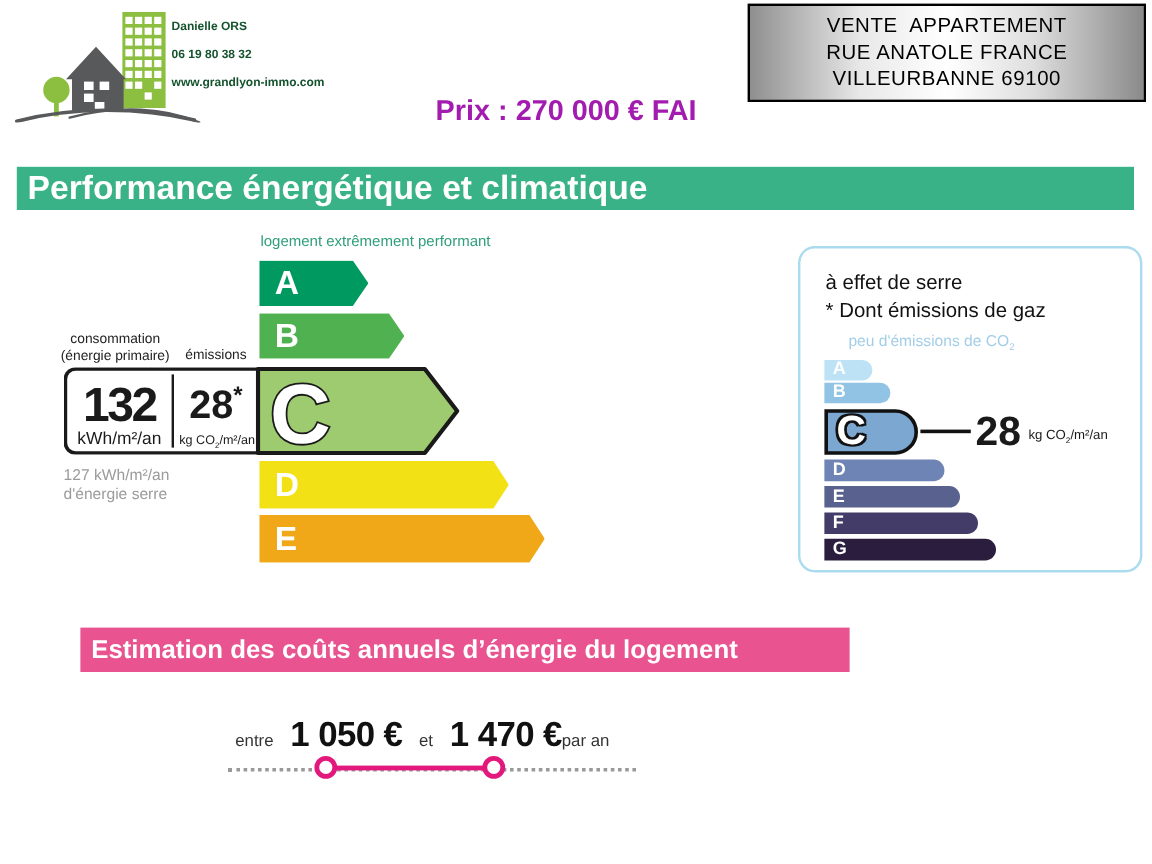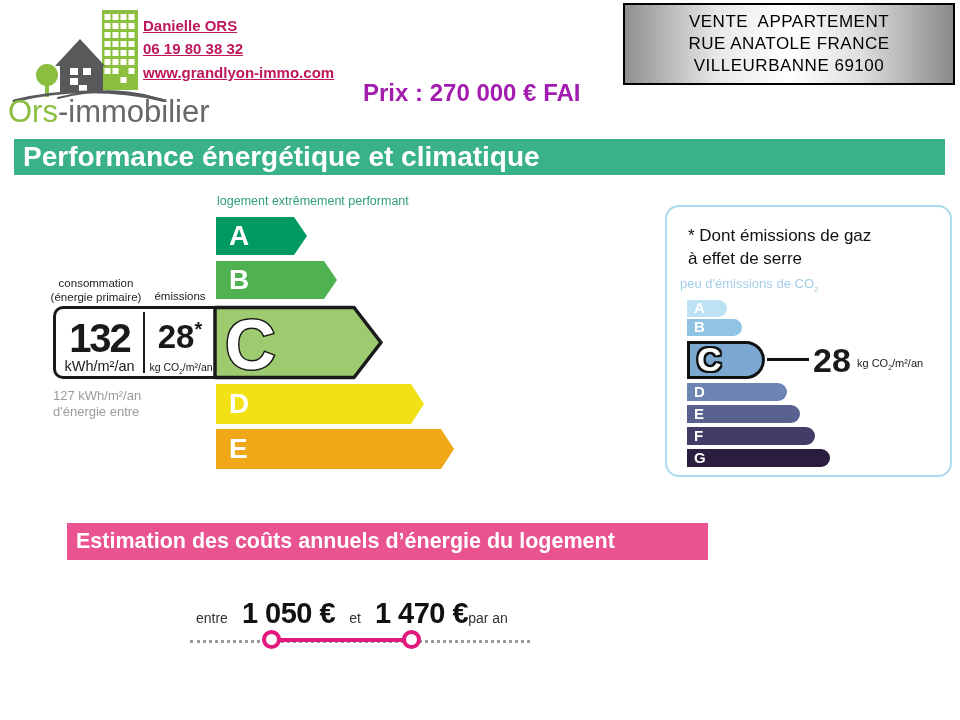--- a/index.html
+++ b/index.html
@@ -2,21 +2,21 @@
 <html><head>
 <meta charset="utf-8">
 <style>
   html,body{margin:0;padding:0;background:#fff;}
   #page{position:relative;width:960px;height:720px;background:#fff;overflow:hidden;
         font-family:"Liberation Sans",sans-serif;color:#1a1a1a;}
   .abs{position:absolute;}
 
   
   .logo-text{left:8px;top:94px;font-size:31px;letter-spacing:0;}
-  .contact-line{left:143px;font-size:15px;font-weight:bold;color:#be185d;text-decoration:underline;}
+  .contact-line{left:143px;font-size:10px;font-weight:bold;color:#14532d;}
   .price{left:363px;top:79px;font-size:24px;font-weight:bold;}
   .listing-box{left:623px;top:3px;width:332px;height:82px;border:2px solid #000;
      background:linear-gradient(90deg,#8f8f8f 0%,#e8e8e8 28%,#ffffff 50%,#dedede 72%,#8a8a8a 100%);
      display:flex;flex-direction:column;justify-content:center;align-items:center;
      font-size:17px;letter-spacing:.5px;line-height:22px;color:#000;box-sizing:border-box;}
   .listing-box div{white-space:pre;}
 
   
   .green-banner{left:14px;top:139px;width:931px;height:36px;color:#fff;font-weight:bold;
      font-size:28px;line-height:36px;padding-left:9px;box-sizing:border-box;}
@@ -42,21 +42,21 @@
   .c-co2-val{left:89px;top:9px;width:70px;text-align:center;font-size:33px;font-weight:bold;}
   .c-co2-val sup{font-size:20px;}
   .c-co2-unit{left:89px;top:52px;width:72px;text-align:center;font-size:10.5px;}
   sub.s2{font-size:.62em;}
   .dpe-c-arrow{left:213px;top:303px;}
   .dpe-final{left:53px;top:388px;font-size:13px;line-height:16px;color:#9b9b9b;}
 
   
   .ges-panel{left:665px;top:205px;width:283px;height:268px;border:2px solid #abdbee;border-radius:14px;}
   .ges-note{left:688px;top:224px;font-size:17px;line-height:23px;color:#111;}
-  .ges-low{left:680px;top:276px;font-size:13px;color:#a3cee7;}
+  .ges-low{left:707px;top:276px;font-size:13px;color:#a3cee7;}
   .ges-bar{left:687px;color:#fff;font-weight:bold;font-size:15px;padding-left:7px;box-sizing:border-box;}
   .bar-a{top:300px;height:17px;line-height:16px;border-radius:0 9px 9px 0;}
   .bar-b{top:319px;height:17px;line-height:16px;border-radius:0 9px 9px 0;}
   .bar-d{top:383px;height:18px;line-height:17px;border-radius:0 9px 9px 0;}
   .bar-e{top:405px;height:18px;line-height:17px;border-radius:0 9px 9px 0;}
   .bar-f{top:427px;height:18px;line-height:17px;border-radius:0 9px 9px 0;}
   .bar-g{top:449px;height:18px;line-height:17px;border-radius:0 9px 9px 0;}
   .bar-c{top:341px;height:38px;left:687px;border:3px solid #111;border-radius:0 19px 19px 0;
      box-sizing:border-box;}
   .bar-c span{position:absolute;left:7px;top:-4px;font-size:34px;font-weight:bold;color:#fff;
@@ -120,23 +120,20 @@
         <rect x="83" y="66" width="8" height="7"></rect>
       <rect x="70" y="76" width="8" height="7"></rect>
       <rect x="79" y="83" width="8" height="7"></rect>
     </g>
     <circle cx="47" cy="73" r="11" fill="#8cbf3f"></circle>
     <rect x="45" y="82" width="4" height="13" fill="#8cbf3f"></rect>
     <path d="M14,99 C 60,87 115,87 162,98" stroke="#58595b" stroke-width="3" fill="none" stroke-linecap="round"></path>
     <path d="M58,96 C 100,85 138,88 166,100" stroke="#58595b" stroke-width="2" fill="none" stroke-linecap="round"></path>
   </svg>
 
-  <div class="abs logo-text">
-    <span style="color: rgb(140, 191, 63);">Ors</span><span style="color: rgb(102, 103, 106);">-immobilier</span>
-  </div>
 
   <div class="abs contact-line" style="top:17px">Danielle ORS</div>
   <div class="abs contact-line" style="top:40px">06 19 80 38 32</div>
   <div class="abs contact-line" style="top:64px">www.grandlyon-immo.com</div>
 
   <div class="abs price" style="color: #a21caf;">Prix : 270 000 € FAI</div>
 
   <div class="abs listing-box">
     <div>VENTE  APPARTEMENT</div>
     <div>RUE ANATOLE FRANCE</div>
@@ -174,27 +171,27 @@
     <div class="abs c-co2-unit"><span>kg CO</span><sub class="s2">2</sub><span>/m²/an</span></div>
   </div>
 
   <svg class="abs dpe-c-arrow" width="172" height="79" viewBox="0 0 172 79">
     <polygon points="2,4.5 141,4.5 168,39.5 141,74.5 2,74.5" stroke="#1a1a1a" stroke-width="3.5" stroke-linejoin="round" fill="#9ecb6f"></polygon>
     <text x="12" y="66" font-size="70" font-weight="bold" fill="#fff" stroke="#1a1a1a" stroke-width="3" paint-order="stroke">C</text>
   </svg>
 
   <div class="abs dpe-final">
     <div>127 kWh/m²/an</div>
-    <div>d'énergie entre</div>
+    <div>d'énergie serre</div>
   </div>
 
   <div class="abs ges-panel" style="border-color: rgb(171, 219, 238);"></div>
   <div class="abs ges-note">
+    <div>à effet de serre</div>
     <div>* Dont émissions de gaz</div>
-    <div>à effet de serre</div>
   </div>
   <div class="abs ges-low"><span>peu d'émissions de CO</span><sub class="s2">2</sub></div>
 
   <div class="abs ges-bar bar-a" style="width: 40px; background-color: rgb(189, 226, 246);"><span>A</span></div>
   <div class="abs ges-bar bar-b" style="width: 55px; background-color: rgb(144, 195, 228);"><span>B</span></div>
   <div class="abs ges-bar bar-c" style="width: 78px; background-color: rgb(123, 167, 209);">
       <span>C</span>
     </div>
   <div class="abs ges-bar bar-d" style="width: 100px; background-color: rgb(110, 132, 180);"><span>D</span></div>
   <div class="abs ges-bar bar-e" style="width: 113px; background-color: rgb(89, 97, 142);"><span>E</span></div>

